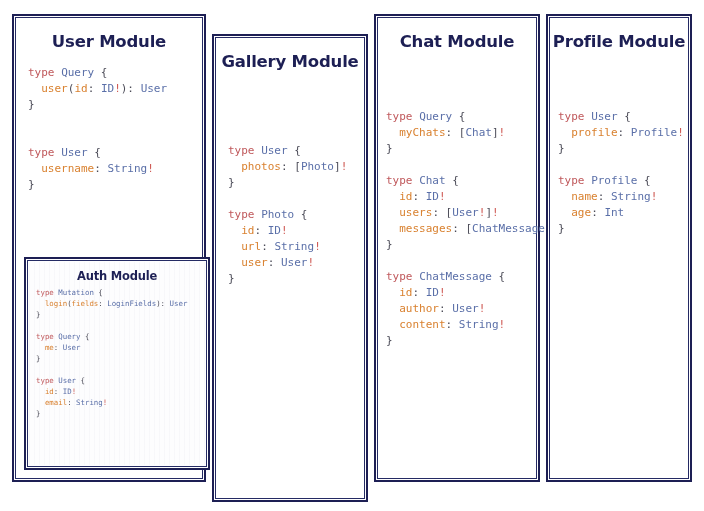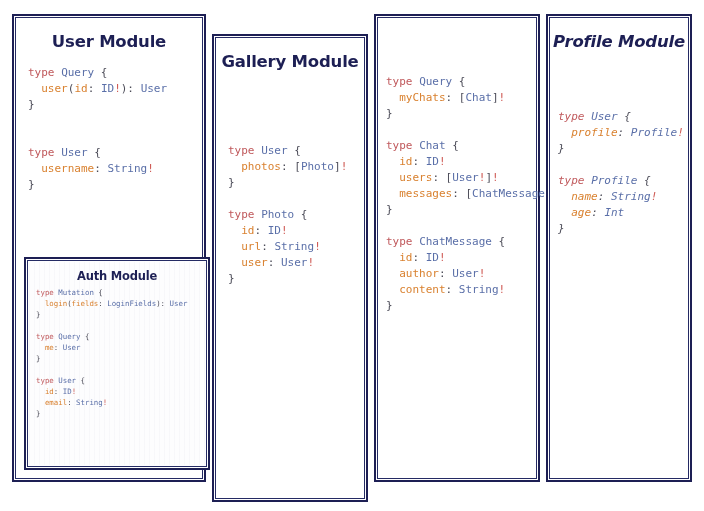--- a/index.html
+++ b/index.html
@@ -68,21 +68,21 @@
   .p   { color: #4c4c58; }   
   .bang{ color: #cf5b55; }   
 
   
   #card-user    { left: 12px;  top: 14px;  width: 194px; height: 468px; }
   #card-auth    { left: 10px;  top: 241px; width: 186px; height: 213px;
                   background: #fdfdfe; }
   #card-auth .card-title { font-size: 11.5px; margin-top: 10px; margin-bottom: 4px; }
   #card-gallery { left: 212px; top: 14px;  width: 156px; height: 468px; margin-top: 20px; }
   #card-chat    { left: 374px; top: 14px;  width: 166px; height: 468px; }
-  #card-profile { left: 546px; top: 14px;  width: 146px; height: 468px; font-style: italic; }
+  #card-profile { left: 546px; top: 14px;  width: 146px; height: 468px; }
 
   .body-user    { margin-top: 14px; }
   .body-gallery { margin-top: 72px; }
   .body-chat    { margin-top: 58px; padding-left: 10px; }
   .body-profile { margin-top: 58px; padding-left: 10px; }
 
   
   .ruled {
     position: absolute;
     left: 3px; top: 3px; right: 3px; bottom: 3px;
@@ -110,20 +110,21 @@
       <div class="code small"><span class="ln"><span class="k">type </span><span class="tn">Mutation</span><span class="p"> {</span></span><span class="ln"><span class="p">  </span><span class="f">login</span><span class="p">(</span><span class="f">fields</span><span class="p">: </span><span class="tn">LoginFields</span><span class="p">): </span><span class="tn">User</span></span><span class="ln"><span class="p">}</span></span><span class="ln">&nbsp;</span><span class="ln"><span class="k">type </span><span class="tn">Query</span><span class="p"> {</span></span><span class="ln"><span class="p">  </span><span class="f">me</span><span class="p">: </span><span class="tn">User</span></span><span class="ln"><span class="p">}</span></span><span class="ln">&nbsp;</span><span class="ln"><span class="k">type </span><span class="tn">User</span><span class="p"> {</span></span><span class="ln"><span class="p">  </span><span class="f">id</span><span class="p">: </span><span class="tn">ID</span><span class="bang">!</span></span><span class="ln"><span class="p">  </span><span class="f">email</span><span class="p">: </span><span class="tn">String</span><span class="bang">!</span></span><span class="ln"><span class="p">}</span></span></div>
     </div>
   </div>
 
   <div class="card" id="card-gallery">
     <div class="card-title">Gallery Module</div>
     <div class="code body-gallery"><span class="ln"><span class="k">type </span><span class="tn">User</span><span class="p"> {</span></span><span class="ln"><span class="p">  </span><span class="f">photos</span><span class="p">: [</span><span class="tn">Photo</span><span class="p">]</span><span class="bang">!</span></span><span class="ln"><span class="p">}</span></span><span class="ln">&nbsp;</span><span class="ln"><span class="k">type </span><span class="tn">Photo</span><span class="p"> {</span></span><span class="ln"><span class="p">  </span><span class="f">id</span><span class="p">: </span><span class="tn">ID</span><span class="bang">!</span></span><span class="ln"><span class="p">  </span><span class="f">url</span><span class="p">: </span><span class="tn">String</span><span class="bang">!</span></span><span class="ln"><span class="p">  </span><span class="f">user</span><span class="p">: </span><span class="tn">User</span><span class="bang">!</span></span><span class="ln"><span class="p">}</span></span></div>
   </div>
 
   <div class="card" id="card-chat">
+    <div class="card-title">Chat Module</div>
     <div class="code body-chat"><span class="ln"><span class="k">type </span><span class="tn">Query</span><span class="p"> {</span></span><span class="ln"><span class="p">  </span><span class="f">myChats</span><span class="p">: [</span><span class="tn">Chat</span><span class="p">]</span><span class="bang">!</span></span><span class="ln"><span class="p">}</span></span><span class="ln">&nbsp;</span><span class="ln"><span class="k">type </span><span class="tn">Chat</span><span class="p"> {</span></span><span class="ln"><span class="p">  </span><span class="f">id</span><span class="p">: </span><span class="tn">ID</span><span class="bang">!</span></span><span class="ln"><span class="p">  </span><span class="f">users</span><span class="p">: [</span><span class="tn">User</span><span class="bang">!</span><span class="p">]</span><span class="bang">!</span></span><span class="ln"><span class="p">  </span><span class="f">messages</span><span class="p">: [</span><span class="tn">ChatMessage</span><span class="p">]</span><span class="bang">!</span></span><span class="ln"><span class="p">}</span></span><span class="ln">&nbsp;</span><span class="ln"><span class="k">type </span><span class="tn">ChatMessage</span><span class="p"> {</span></span><span class="ln"><span class="p">  </span><span class="f">id</span><span class="p">: </span><span class="tn">ID</span><span class="bang">!</span></span><span class="ln"><span class="p">  </span><span class="f">author</span><span class="p">: </span><span class="tn">User</span><span class="bang">!</span></span><span class="ln"><span class="p">  </span><span class="f">content</span><span class="p">: </span><span class="tn">String</span><span class="bang">!</span></span><span class="ln"><span class="p">}</span></span></div>
   </div>
 
   <div class="card" id="card-profile">
     <div class="card-title">Profile Module</div>
     <div class="code body-profile"><span class="ln"><span class="k">type </span><span class="tn">User</span><span class="p"> {</span></span><span class="ln"><span class="p">  </span><span class="f">profile</span><span class="p">: </span><span class="tn">Profile</span><span class="bang">!</span></span><span class="ln"><span class="p">}</span></span><span class="ln">&nbsp;</span><span class="ln"><span class="k">type </span><span class="tn">Profile</span><span class="p"> {</span></span><span class="ln"><span class="p">  </span><span class="f">name</span><span class="p">: </span><span class="tn">String</span><span class="bang">!</span></span><span class="ln"><span class="p">  </span><span class="f">age</span><span class="p">: </span><span class="tn">Int</span></span><span class="ln"><span class="p">}</span></span></div>
   </div>
 
 </div>
 

